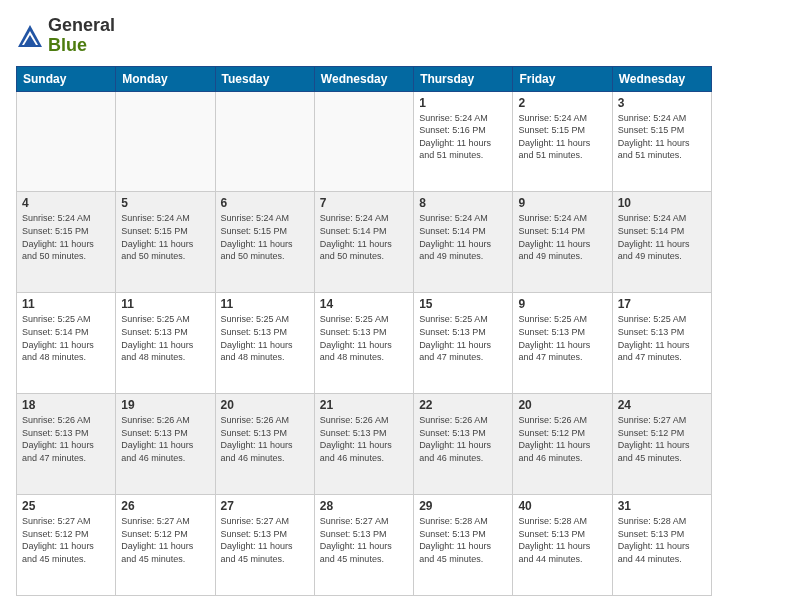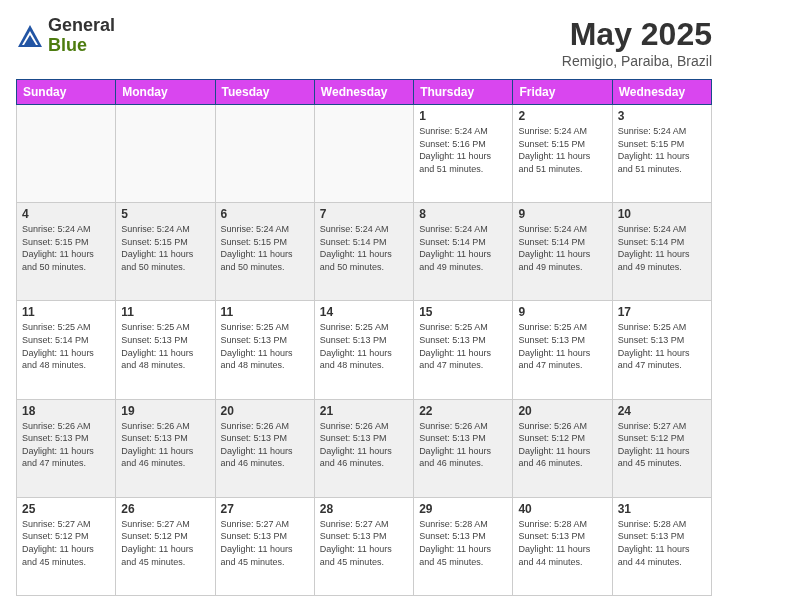--- a/index.html
+++ b/index.html
@@ -55,21 +55,21 @@
       color: #555;
     }
     .calendar {
       flex: 1;
       border: 1px solid #ccc;
       border-collapse: collapse;
       width: 100%;
       table-layout: fixed;
     }
     .calendar th {
-      background-color: #d946ef;
+      background-color: #0369a1;
       color: #fff;
       text-align: left;
       padding: 5px 6px;
       font-size: 12px;
       border: 1px solid #1a4a8a;
     }
     .calendar td {
       border: 1px solid #ccc;
       vertical-align: top;
       padding: 4px 5px;
@@ -105,24 +105,20 @@
       <svg class="logo-icon" viewBox="0 0 28 28">
         <polygon points="14,2 26,24 2,24" fill="#2255a4"></polygon>
         <polygon points="14,8 22,22 6,22" fill="#fff"></polygon>
         <polygon points="14,12 20,22 8,22" fill="#2255a4"></polygon>
       </svg>
       <div class="logo-text">
         <span class="logo-general">General</span>
         <span class="logo-blue">Blue</span>
       </div>
     </div>
-    <div class="title-block">
-      <div class="month-title">May 2025</div>
-      <div class="location">Remigio, Paraiba, Brazil</div>
-    </div>
   </div>
 
   <table class="calendar">
     <thead>
       <tr>
       <th>Sunday</th>
           <th>Monday</th>
           <th>Tuesday</th>
           <th>Wednesday</th>
           <th>Thursday</th>

